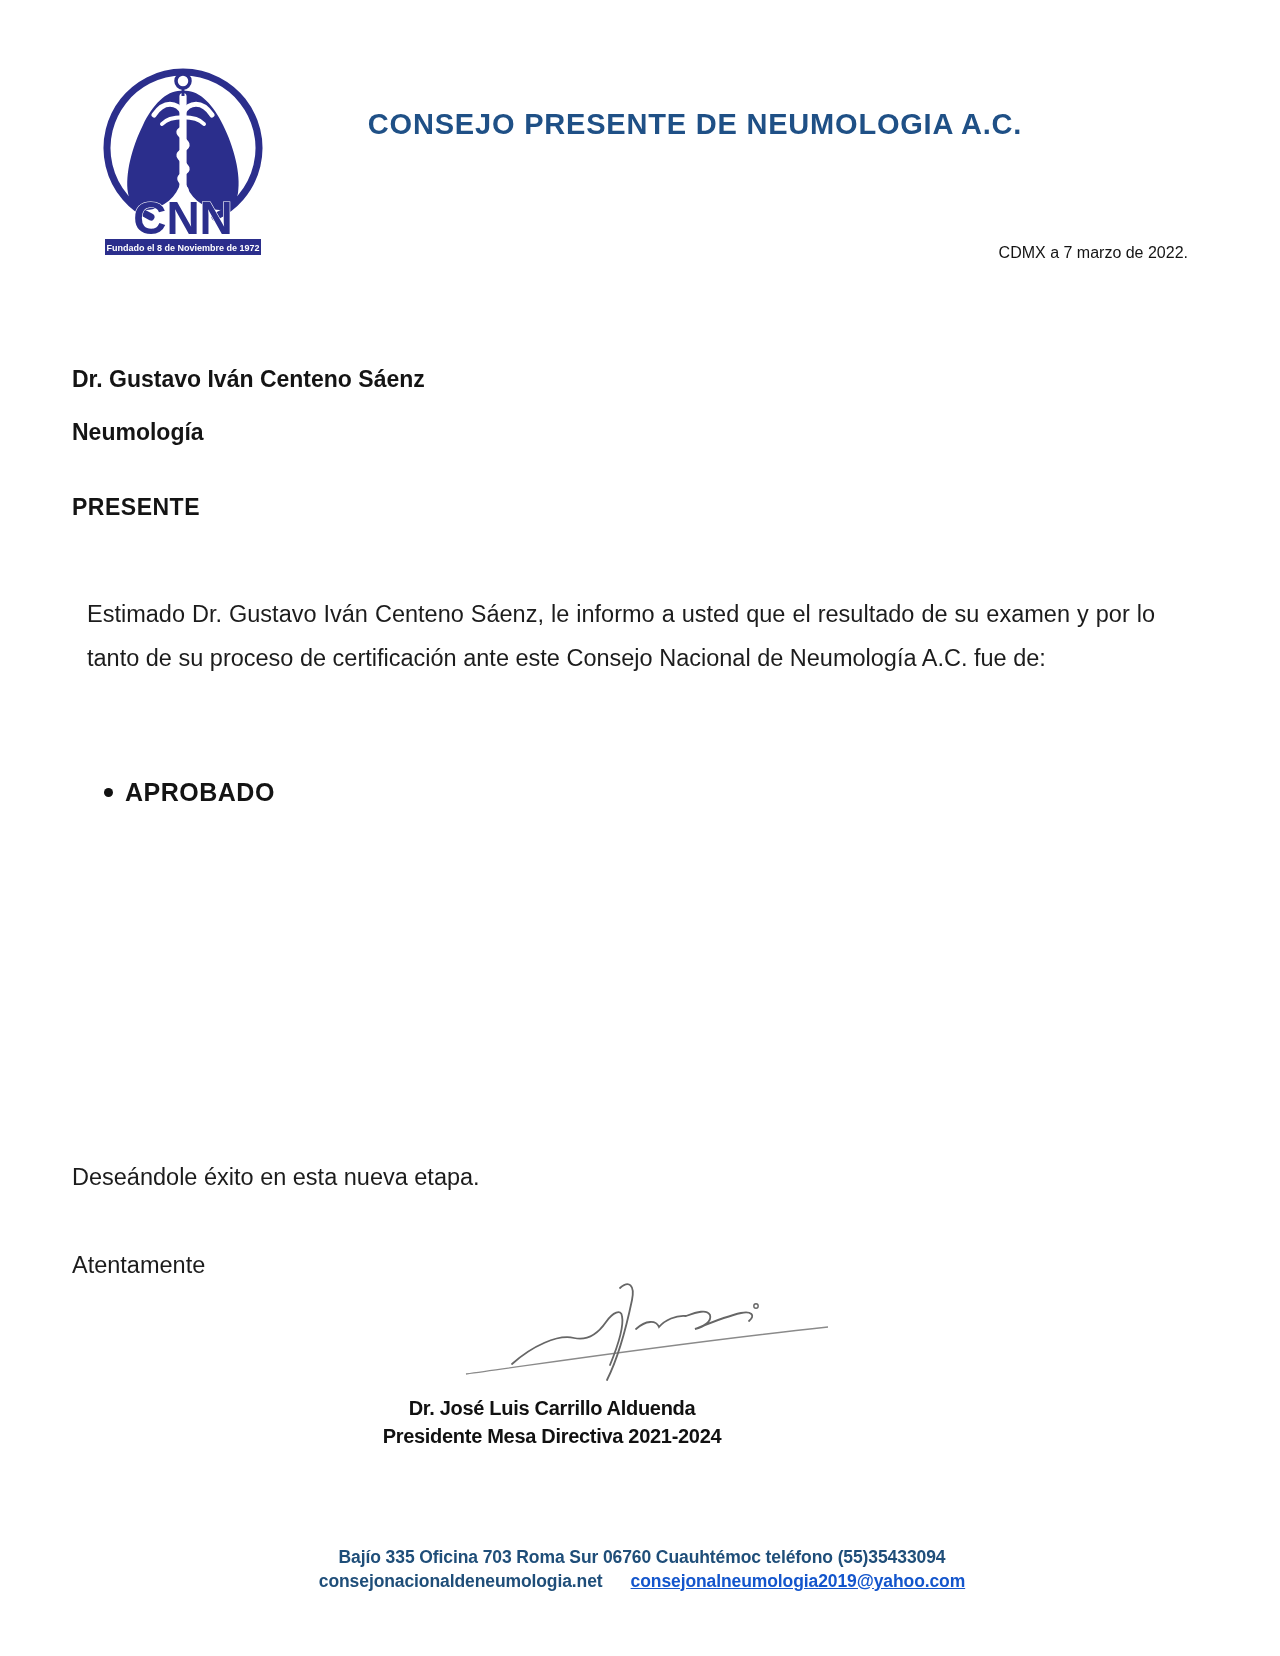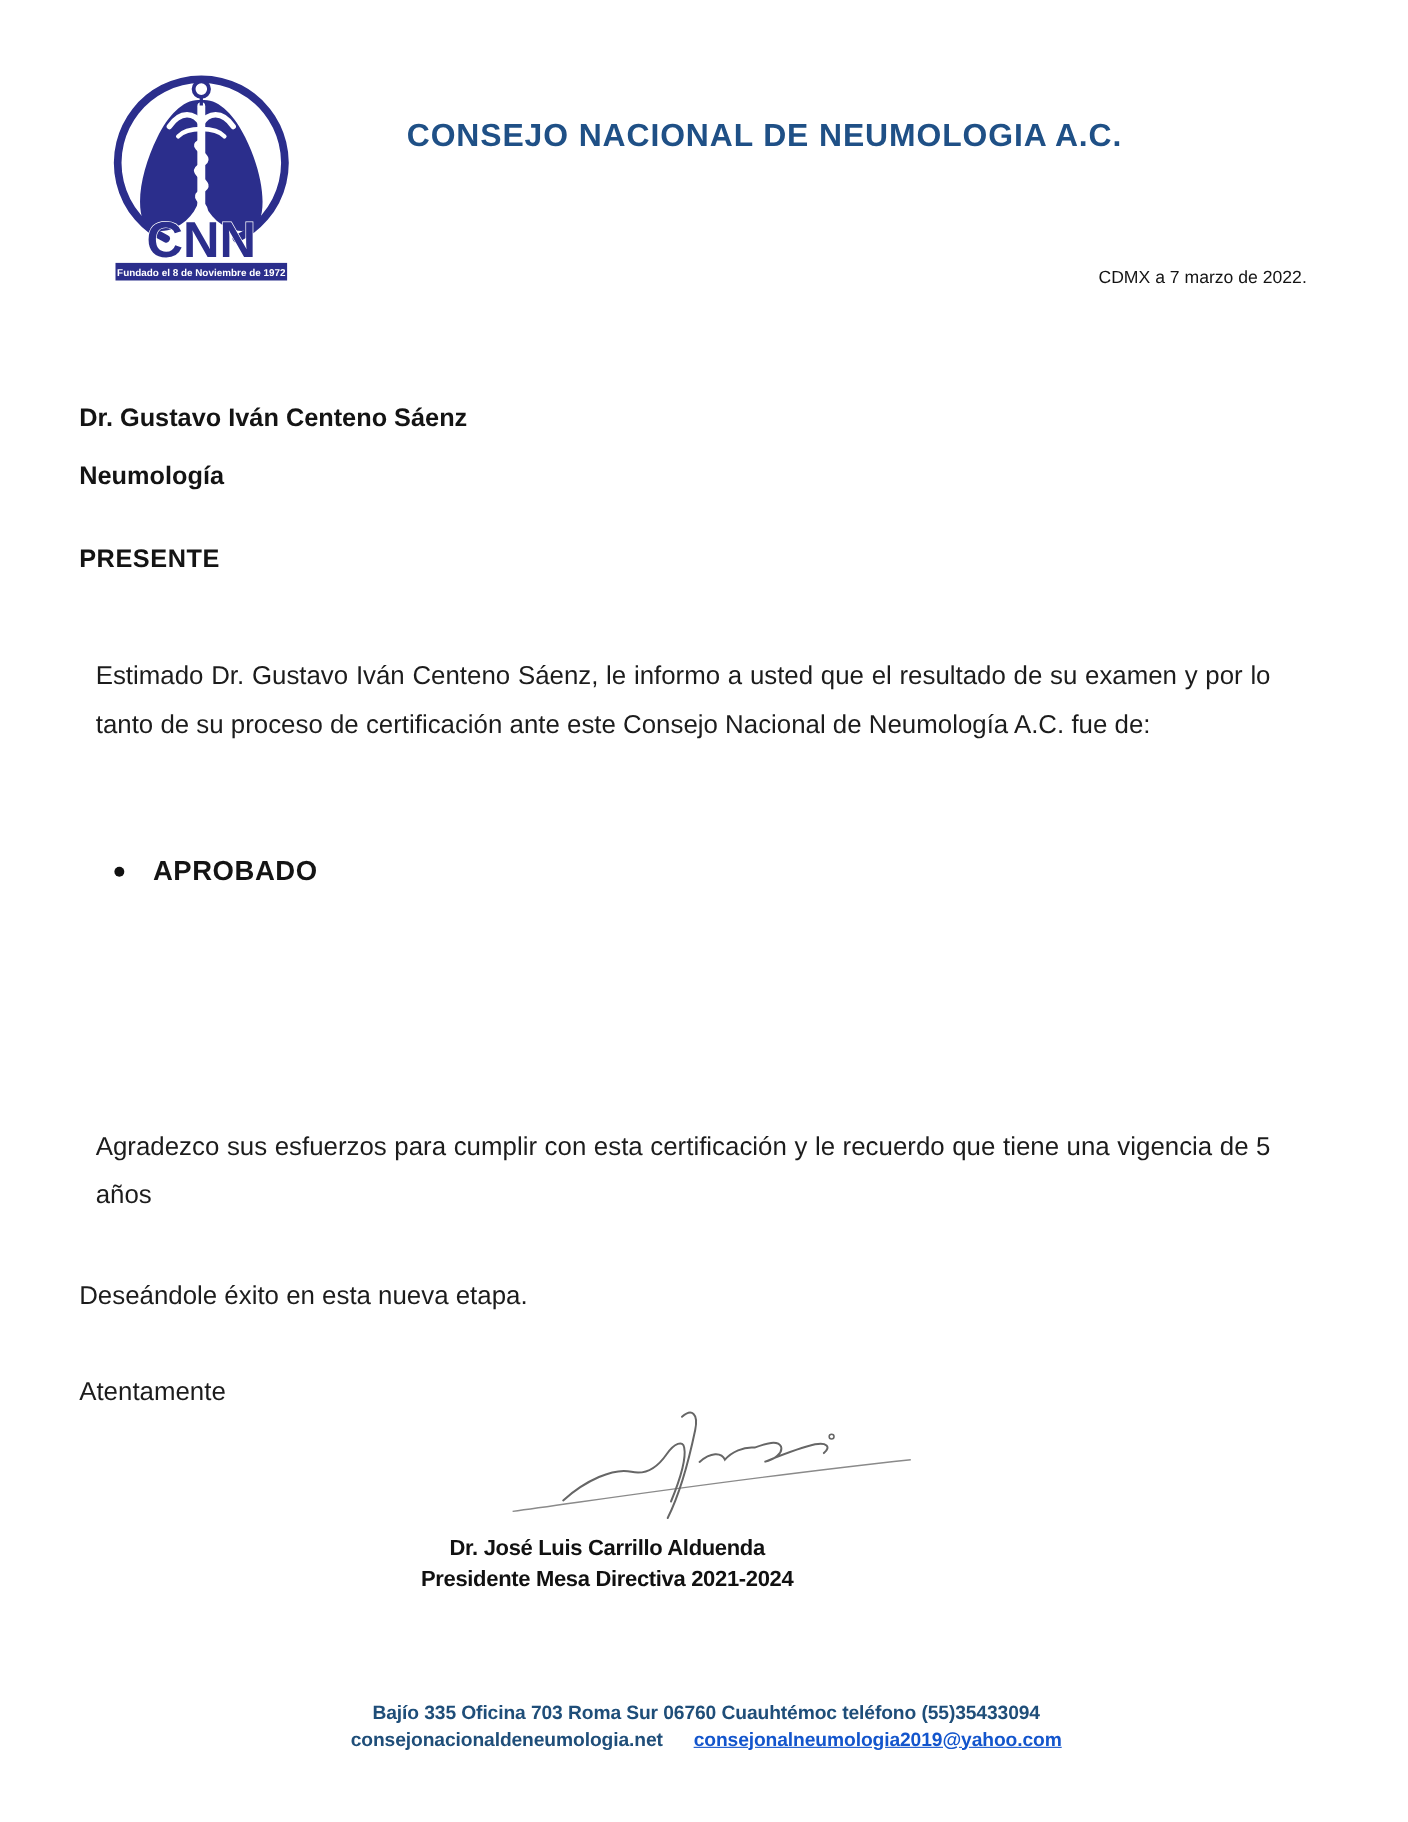--- a/index.html
+++ b/index.html
@@ -16,21 +16,21 @@
   .r-name{top:366px;}
   .r-spec{top:419px;}
   .r-present{top:463px;letter-spacing:0.5px;margin-top:31px;}
 
   .para{left:72px;width:1068px;margin:15px;font-size:23.5px;line-height:43.5px;
         text-align:justify;color:#1c1c1c;}
   .p1{top:578px;}
   .p2{top:871px;}
   .p3{top:1006px;}
 
-  .bullet-row{left:104px;top:778px;display:flex;align-items:center;gap:26px;}
+  .bullet-row{left:104px;top:778px;display:flex;align-items:center;gap:12px;}
   .bullet-dot{width:9px;height:9px;border-radius:50%;background:#111;flex:none;}
   .bullet-text{font-size:25px;font-weight:bold;letter-spacing:0.5px;color:#141414;}
 
   .closing{left:72px;font-size:23.5px;color:#1c1c1c;}
   .c1{top:1164px;}
   .c2{top:1252px;}
 
   .signature{left:460px;top:1272px;width:375px;height:112px;}
 
   .signer{left:0;top:1394px;width:1104px;text-align:center;font-weight:bold;
@@ -55,35 +55,34 @@
       <path d="M64 64 C72 55 98 55 106 64" fill="none" stroke="#ffffff" stroke-width="4" stroke-linecap="round"></path>
       <path d="M85 68 C68 74 102 82 85 90 C68 98 102 106 85 114 C71 121 99 128 85 135" fill="none" stroke="#ffffff" stroke-width="3.5" stroke-linecap="round"></path>
       <line x1="85" y1="28" x2="85" y2="36" stroke="#2B2E8C" stroke-width="3"></line>
       <circle cx="85" cy="21" r="7" fill="#ffffff" stroke="#2B2E8C" stroke-width="3.5"></circle>
       <text x="85" y="174" text-anchor="middle" font-size="46" font-weight="bold" fill="#2B2E8C" stroke="#ffffff" stroke-width="1.2" paint-order="stroke" style="font-family:'Liberation Sans',sans-serif">CNN</text>
       <rect x="7" y="179" width="156" height="16" fill="#2B2E8C"></rect>
       <text x="85" y="190.5" text-anchor="middle" font-size="9" font-weight="bold" fill="#ffffff" style="font-family:'Liberation Sans',sans-serif">Fundado el 8 de Noviembre de 1972</text>
     </svg>
   </div>
 
-  <h1 class="abs title">CONSEJO NACIONAL DE NEUMOLOGIA A.C.</h1>
+  <h1 class="abs title">CONSEJO PRESENTE DE NEUMOLOGIA A.C.</h1>
   <div class="abs date">CDMX a 7 marzo de 2022.</div>
 
   <div class="abs recipient r-name">Dr. Gustavo Iván Centeno Sáenz</div>
   <div class="abs recipient r-spec">Neumología</div>
   <div class="abs recipient r-present">PRESENTE</div>
 
   <p class="abs para p1">Estimado Dr. Gustavo Iván Centeno Sáenz, le informo a usted que el resultado de su examen y por lo tanto de su proceso de certificación ante este Consejo Nacional de Neumología A.C. fue de:</p>
 
   <div class="abs bullet-row">
     <span class="bullet-dot"></span>
     <span class="bullet-text">APROBADO</span>
   </div>
 
-  <p class="abs para p3">Agradezco sus esfuerzos para cumplir con esta certificación y le recuerdo que tiene una vigencia de 5 años</p>
 
   <div class="abs closing c1">Deseándole éxito en esta nueva etapa.</div>
   <div class="abs closing c2">Atentamente</div>
 
   <div class="abs signature">
     <svg viewBox="0 0 375 112" width="375" height="112">
       <path d="M6 102 C 80 92, 210 72, 368 55" fill="none" stroke="#8a8a8a" stroke-width="1.3"></path>
       <path d="M52 92 C 72 74, 98 62, 114 66 C 127 69, 137 63, 146 50 C 153 40, 161 37, 162 44 C 164 54, 157 76, 150 93" fill="none" stroke="#666666" stroke-width="1.8" stroke-linecap="round"></path>
       <path d="M160 16 C 169 8, 175 13, 172 28 C 167 52, 158 86, 147 108" fill="none" stroke="#666666" stroke-width="1.8" stroke-linecap="round"></path>
       <path d="M176 57 C 186 48, 196 48, 199 55 C 205 48, 216 43, 226 44 C 237 40, 247 37, 250 43 C 252 49, 244 55, 235 57 C 250 51, 267 44, 281 41 C 291 39, 296 43, 289 49" fill="none" stroke="#666666" stroke-width="1.8" stroke-linecap="round"></path>

